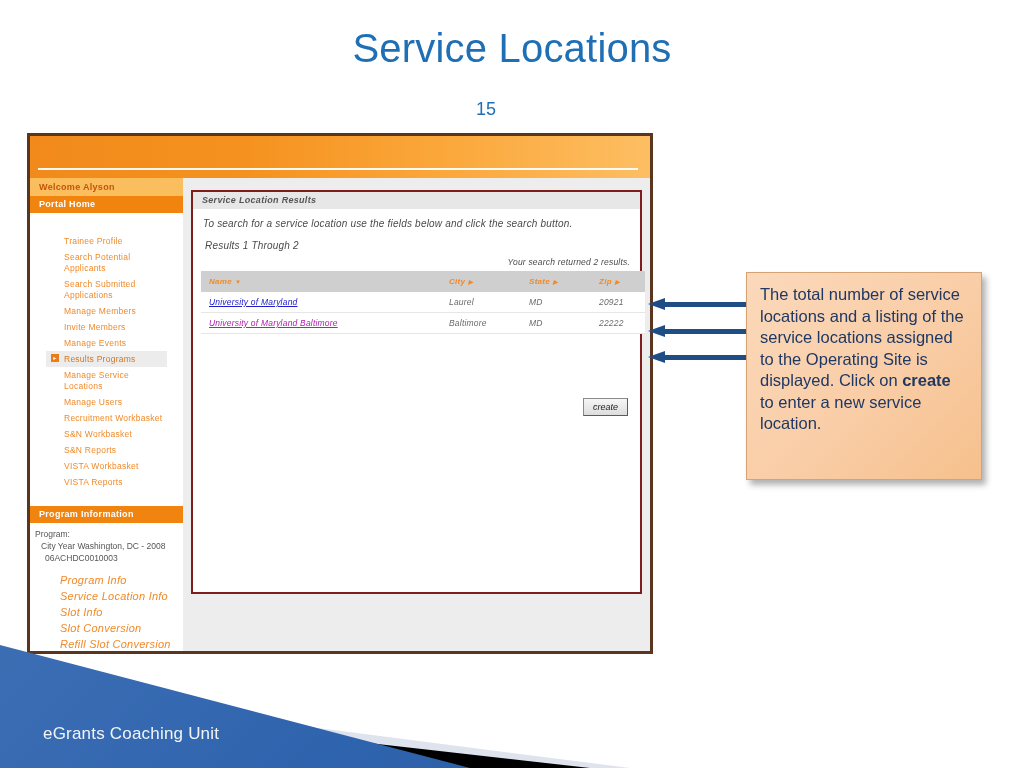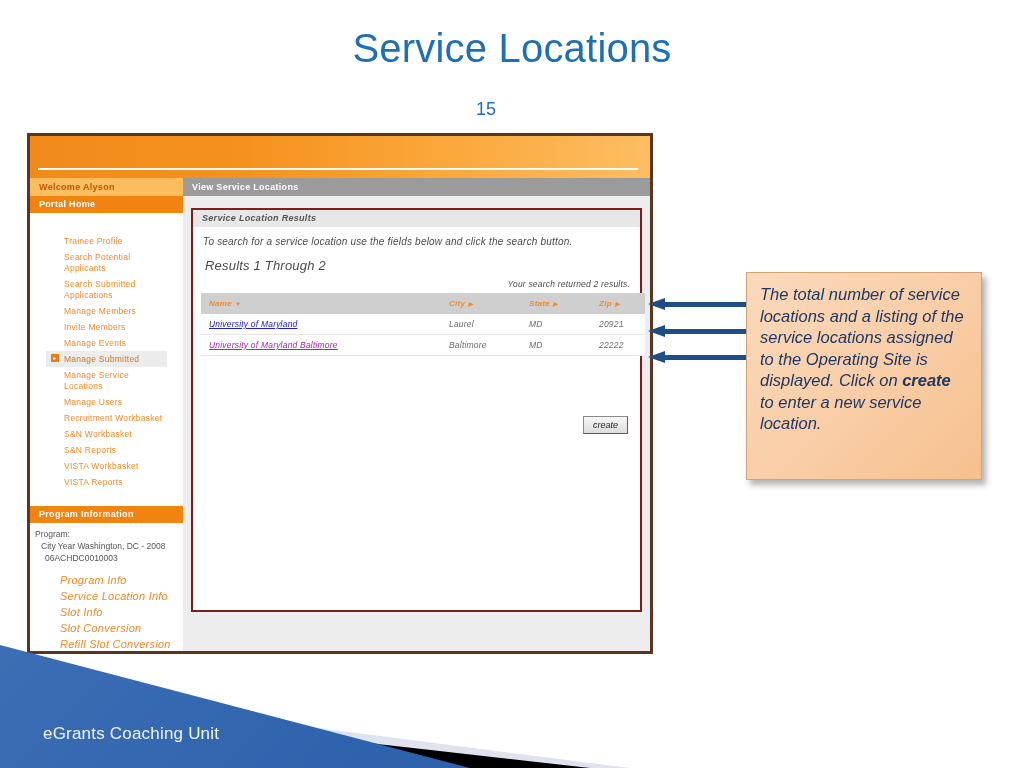--- a/index.html
+++ b/index.html
@@ -91,21 +91,21 @@
   }
   #content-card{
     margin:12px 8px 0 8px;background:#ffffff;border:2px solid #7f1d1d;
     height:400px;position:relative;font-style:italic;
   }
   #results-header-bar{
     height:17px;line-height:17px;background:#E7E7E7;color:#555555;
     font-size:9px;font-weight:bold;padding-left:9px;letter-spacing:.3px;
   }
   #search-help{padding:9px 10px 0 10px;font-size:10px;color:#4A4A4A;letter-spacing:.2px;}
-  #results-range{padding:11px 25px 0 12px;font-size:13px;color:#4A4A4A;letter-spacing:.2px;}
+  #results-range{padding:11px 25px 0 12px;font-size:10px;color:#4A4A4A;letter-spacing:.2px;}
   #results-returned{
     text-align:right;padding:6px 10px 4px 0;font-size:8.5px;color:#4A4A4A;letter-spacing:.2px;
   }
 
   table#results-table{
     width:444px;margin-left:8px;border-collapse:collapse;table-layout:fixed;
   }
   table#results-table th{
     background:#CFCFCF;color:#F08A2A;font-size:8px;font-weight:bold;
     text-align:left;padding:6px 0 6px 8px;letter-spacing:.3px;border:0;
@@ -141,21 +141,20 @@
     border-right:17px solid #1F4E86;
   }
 
   
   #callout{
     position:absolute;left:746px;top:272px;width:236px;height:208px;
     background:linear-gradient(135deg,#FBD9BB 0%,#F9CDA6 55%,#F6C08C 100%);
     border:1px solid #D4A273;
     box-shadow:4px 5px 6px rgba(0,0,0,.30);
     box-sizing:border-box;
-    font-style:italic;
   }
   #callout-text{
     padding:11px 12px 0 13px;font-size:16.5px;line-height:21.5px;
     color:#1F3864;font-family:"Liberation Sans", sans-serif;
   }
   #callout-text b{font-weight:bold;}
 
   
   #footer{position:absolute;left:0;top:640px;width:1024px;height:128px;overflow:hidden;}
   #footer-lightblue{
@@ -195,21 +194,21 @@
 
     <ul class="nav-list">
       <li class="nav-item"><span>Trainee Profile</span></li>
       <li class="nav-item"><span>Search Potential Applicants</span></li>
       <li class="nav-item"><span>Search Submitted Applications</span></li>
       <li class="nav-item"><span>Manage Members</span></li>
       <li class="nav-item"><span>Invite Members</span></li>
       <li class="nav-item"><span>Manage Events</span></li>
       <li class="nav-item selected">
         <span class="nav-bullet">▸</span>
-        <span>Manage Submitted</span>
+        <span>Results Programs</span>
       </li>
       <li class="nav-item"><span>Manage Service Locations</span></li>
       <li class="nav-item"><span>Manage Users</span></li>
       <li class="nav-item"><span>Recruitment Workbasket</span></li>
       <li class="nav-item"><span>S&amp;N Workbasket</span></li>
       <li class="nav-item"><span>S&amp;N Reports</span></li>
       <li class="nav-item"><span>VISTA Workbasket</span></li>
       <li class="nav-item"><span>VISTA Reports</span></li>
     </ul>
 
@@ -224,21 +223,20 @@
       <li class="prog-item"><span>Service Location Info</span></li>
       <li class="prog-item"><span>Slot Info</span></li>
       <li class="prog-item"><span>Slot Conversion</span></li>
       <li class="prog-item"><span>Refill Slot Conversion</span></li>
       <li class="prog-item"><span>Slot Transfer</span></li>
     </ul>
     <div id="sidebar-bottom-rule"></div>
   </div>
 
   <div id="main-panel">
-    <div id="page-header-bar">View Service Locations</div>
 
     <div id="content-card">
       <div id="results-header-bar">Service Location Results</div>
       <div id="search-help">To search for a service location use the fields below and click the search button.</div>
       <div id="results-range">Results 1 Through 2</div>
       <div id="results-returned">Your search returned 2 results.</div>
 
       <table id="results-table">
         <colgroup>
             <col class="c-name">

